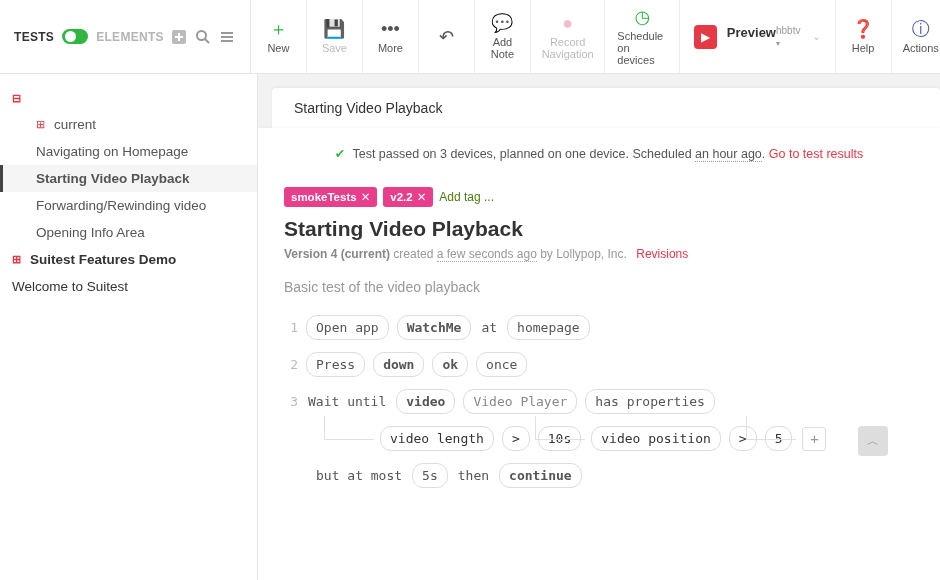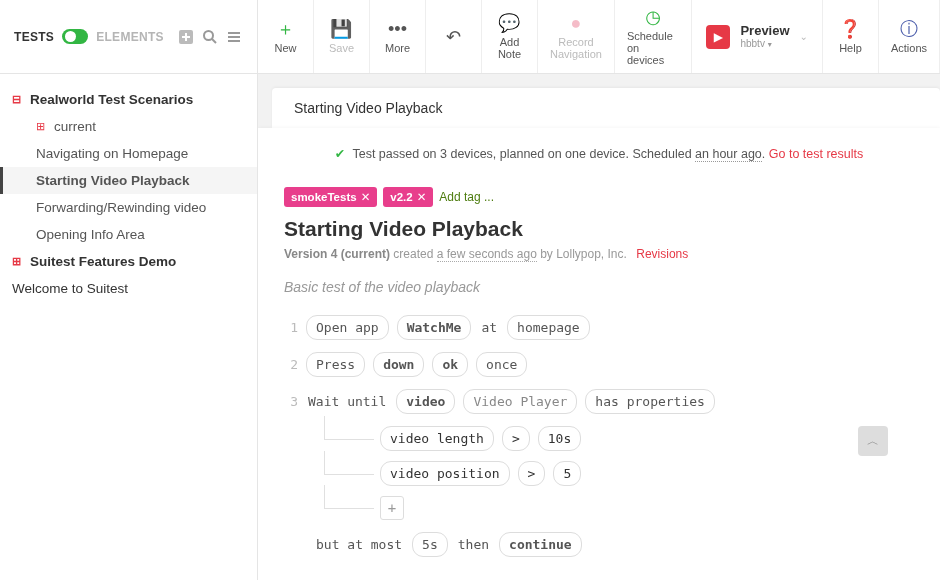--- a/index.html
+++ b/index.html
@@ -13,21 +13,21 @@
 .switch { width: 26px; height: 15px; border-radius: 8px; background: #32b643; position: relative; display: inline-block; }
 .switch::after { content: ""; position: absolute; width: 11px; height: 11px; background: #fff; border-radius: 50%; top: 2px; left: 3px; }
 .mini-icons { margin-left: auto; display: flex; gap: 6px; color: #999; }
 .mini-icon { width: 18px; height: 18px; display: flex; align-items: center; justify-content: center; }
 .topbar-right { flex: 1; display: flex; }
 .tb-btn { border-right: 1px solid #eee; display: flex; flex-direction: column; align-items: center; justify-content: center; padding: 0 12px; min-width: 56px; font-size: 11px; color: #555; gap: 4px; }
 .tb-btn .ico { font-size: 18px; line-height: 1; }
 .tb-btn.gray { color: #bbb; }
 .preview { display: flex; align-items: center; gap: 10px; padding: 0 14px; border-right: 1px solid #eee; }
 .play-ico { width: 24px; height: 24px; background: #e63946; border-radius: 4px; display: flex; align-items: center; justify-content: center; color: #fff; font-size: 12px; }
-.preview-text { display: flex; flex-direction: column; line-height: 1.2; }
+.preview-text { display: flex; flex-direction: row; line-height: 1.2; }
 .preview-text .t1 { font-weight: 700; color: #333; font-size: 13px; }
 .preview-text .t2 { font-size: 10px; color: #999; }
 .chev { color: #bbb; font-size: 10px; }
 
 .body { display: flex; flex: 1; overflow: hidden; }
 .sidebar { width: 258px; border-right: 1px solid #e5e5e5; padding-top: 12px; overflow-y: auto; }
 .tree-item { display: flex; align-items: center; padding: 6px 12px; color: #555; font-size: 13.5px; cursor: pointer; }
 .tree-item.root { font-weight: 700; color: #333; }
 .tree-item.child { padding-left: 36px; color: #555; }
 .tree-item.child.active { background: #f5f5f5; border-left: 3px solid #444; font-weight: 700; padding-left: 33px; }
@@ -45,29 +45,29 @@
 .tags-row { display: flex; align-items: center; gap: 6px; margin-bottom: 10px; }
 .tag { background: #e83e8c; color: #fff; font-size: 11.5px; padding: 3px 7px; border-radius: 3px; font-weight: 600; display: inline-flex; align-items: center; gap: 4px; }
 .tag .x { font-weight: 400; }
 .add-tag { color: #4d7c0f; font-size: 12px; }
 
 .doc h1 { font-size: 21px; font-weight: 700; color: #333; margin-bottom: 6px; }
 .version { font-size: 12px; color: #999; margin-bottom: 18px; }
 .version .bold { color: #888; font-weight: 600; }
 .version .dotted { border-bottom: 1px dotted #aaa; }
 .version .rev { color: #e63946; margin-left: 6px; }
-.desc { color: #999; font-size: 14px; margin-bottom: 20px; font-style: italic; }
+.desc { color: #999; font-size: 14px; margin-bottom: 20px; }
 
 .step-row { display: flex; align-items: center; gap: 8px; font-family: "Menlo", "Consolas", monospace; font-size: 13px; color: #555; margin-bottom: 12px; }
 .step-no { color: #bbb; width: 14px; text-align: right; font-family: inherit; }
 .token { border: 1px solid #ddd; border-radius: 11px; padding: 4px 9px; background: #fff; }
 .token.plain { border: none; background: none; padding: 4px 2px; }
 .token.bold { font-weight: 700; }
 .token.mono-gray { color: #888; border-color: #ddd; }
-.sub-rows { margin-left: 96px; display: flex; flex-direction: column; gap: 10px; margin-bottom: 12px; font-family: "Menlo", "Consolas", monospace; font-size: 13px; }
+.sub-rows { margin-left: 96px; display: flex; flex-direction: row; gap: 10px; margin-bottom: 12px; font-family: "Menlo", "Consolas", monospace; font-size: 13px; }
 .sub-row { display: flex; align-items: center; gap: 8px; position: relative; }
 .connector { position: absolute; left: -56px; top: 50%; width: 50px; height: 1px; border-top: 1px solid #e0e0e0; }
 .connector::before { content: ""; position: absolute; left: 0; top: -24px; width: 1px; height: 24px; border-left: 1px solid #e0e0e0; }
 .add-btn { width: 24px; height: 24px; border: 1px solid #ddd; border-radius: 3px; display: flex; align-items: center; justify-content: center; color: #999; font-size: 14px; }
 .scroll-up { position: absolute; right: 26px; width: 30px; height: 30px; background: #ddd; border-radius: 4px; display: flex; align-items: center; justify-content: center; color: #888; font-size: 12px; }
 .step3-wrap { position: relative; }
 .bottom-row { display: flex; align-items: center; gap: 8px; font-family: "Menlo", "Consolas", monospace; font-size: 13px; color: #555; margin-left: 30px; }
 </style>
 </head>
 <body>
@@ -147,21 +147,20 @@
           <span class="ico" style="color:#4a5caa">ⓘ</span>
           <span>Actions</span>
         </div>
     </div>
   </div>
 
   <div class="body">
     <div class="sidebar">
       <div class="tree-item root">
           <span class="tree-ico">⊟</span>
-          <span>Realworld Test Scenarios</span>
         </div>
       <div class="tree-item child">
           <span class="tree-ico plus">⊞</span>
           <span>current</span>
         </div>
       <div class="tree-item child">
           <span>Navigating on Homepage</span>
         </div>
       <div class="tree-item child active">
           <span>Starting Video Playback</span>

